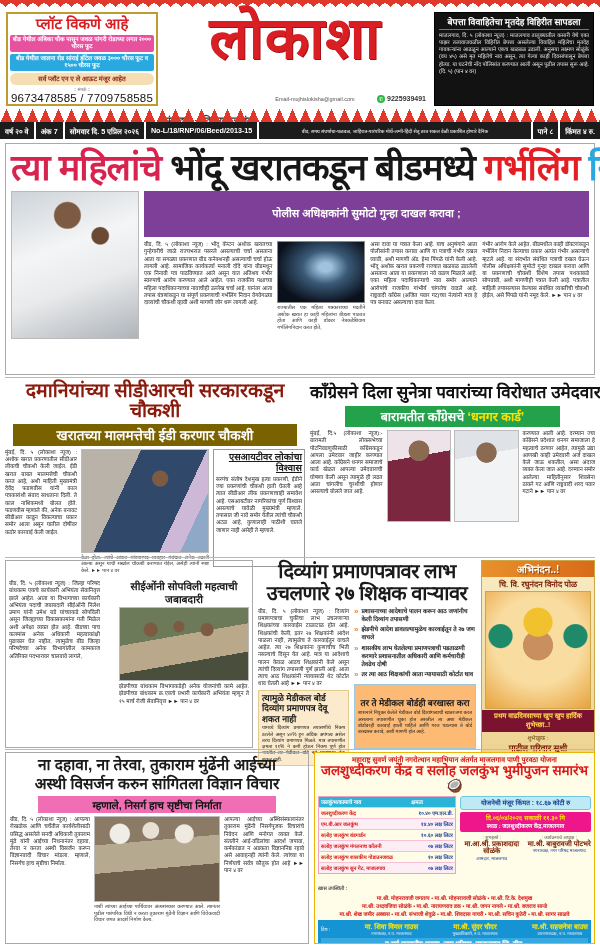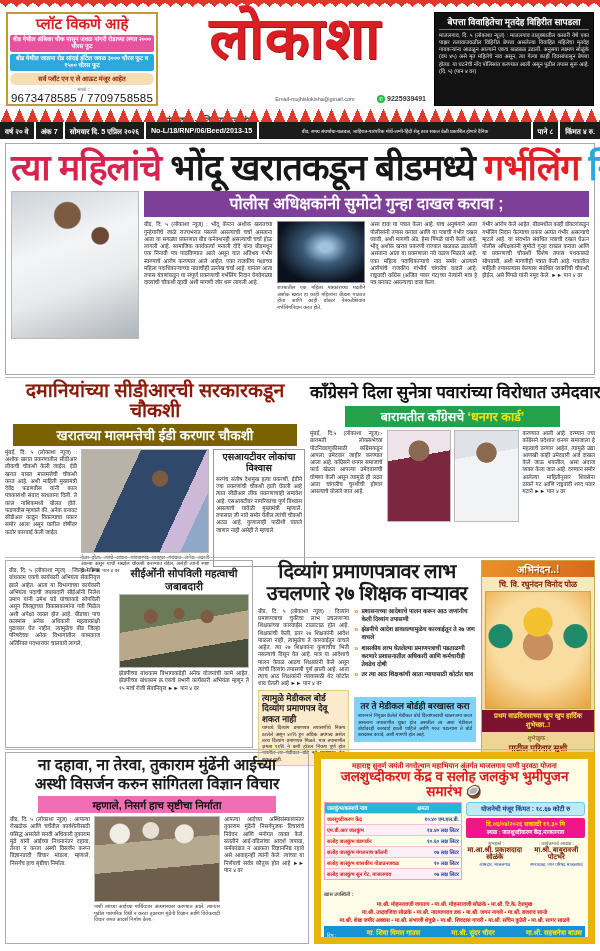--- a/index.html
+++ b/index.html
@@ -56,71 +56,71 @@
   .lead-h .c2 { color:#171717; }
   .lead-h .c3 { color:#e31e25; }
   .lead-h .c4 { color:#2aa9e1; }
   .lead-body { display:flex; gap:5px; margin-top:3px; height:148px; }
   .lead-photo { width:128px; min-width:128px; height:100%; border:1px solid #bbb;
     background:
       radial-gradient(circle at 44% 16%, #7d5b43 0 9%, #0000 10%),
       radial-gradient(circle at 70% 30%, #6b4a35 0 6%, #0000 7%),
       linear-gradient(160deg,#cdd3d8 0%,#f4f5f6 38%,#e9eaeb 62%,#aeb4ba 100%); }
   .lead-right { flex:1; display:flex; flex-direction:column; }
-  .purple { background:#7d3f98; color:#fff; text-align:center; font-weight:900; font-size:16px; line-height:1.25; padding:3px 4px; }
+  .purple { background:#7d3f98; color:#fff; text-align:center; font-weight:900; font-size:11px; line-height:1.25; padding:16px 4px; }
   .lead-cols { display:flex; gap:5px; margin-top:4px; flex:1; }
   .txt { font-size:5.5px; line-height:1.32; text-align:justify; color:#222; }
   .fig { width:88px; min-width:88px; }
   .us-photo { width:100%; height:62px; border:1px solid #888;
     background: radial-gradient(ellipse at 55% 42%, #9fc2de 0 9%, #3a5a78 34%, #0b111c 75%); }
   .cap { font-size:5px; line-height:1.3; color:#333; margin-top:1px; text-align:justify; }
   
   .row2-left { position:absolute; left:5px; top:380px; width:300px; height:175px; }
   .h-cdr { color:#8a1a0c; font-size:19.5px; font-weight:900; text-align:center; line-height:1.05; }
   .olive { background:#7a6200; color:#fff; font-weight:900; font-size:13.5px; text-align:center; padding:2px 4px; margin:3px 8px; }
   .row2-cols { display:flex; gap:4px; margin-top:2px; height:118px; }
   .cdr-photo { width:128px; min-width:128px; height:104px; border:1px solid #bbb;
     background:
       radial-gradient(circle at 62% 28%, #7d5b43 0 7%, #0000 8%),
       linear-gradient(115deg,#b9b2a8 0 34%, #30496b 34% 72%, #cdb8d8 72% 84%, #8fa8c8 84%);
   }
   .sidebar2 { width:92px; min-width:92px; border:1px solid #999; padding:2px; }
-  .sidebar2 h3 { font-size:9.5px; font-weight:900; text-align:center; line-height:1.15; margin-bottom:2px; }
+  .sidebar2 h3 { font-size:9.5px; font-weight:900; text-align:right; line-height:1.15; margin-bottom:2px;text-decoration:underline; }
   .row2-right { position:absolute; left:310px; top:380px; width:285px; height:175px; }
   .h-cong { color:#111; font-size:17px; font-weight:900; text-align:center; white-space:nowrap; }
   .green { background:#23a14b; color:#fff; font-weight:900; font-size:12.5px; text-align:center; padding:2px 6px; margin:3px 35px; }
   .green .yel { color:#ffe300; }
   .cong-cols { display:flex; gap:4px; margin-top:2px; height:112px; }
   .cong-photos { width:132px; min-width:132px; display:flex; gap:3px; }
   .cong-photos .p1 { flex:1; height:92px; border:1px solid #bbb;
     background: radial-gradient(circle at 50% 22%, #8a6a50 0 13%, #0000 14%), linear-gradient(170deg,#efe3ea 0 30%,#7c2740 30% 100%); }
   .cong-photos .p2 { flex:1; height:92px; border:1px solid #bbb;
     background: radial-gradient(circle at 50% 24%, #8a6a50 0 13%, #0000 14%), linear-gradient(170deg,#dfe3e8 0 28%,#f2f3f4 28% 100%); }
   
   .row3-left { position:absolute; left:5px; top:560px; width:248px; height:188px; border:1px solid #aaa; padding:3px; }
   .h-zp { font-size:12.5px; font-weight:900; text-align:center; line-height:1.2; }
-  .zp-cols { display:flex; gap:19px; margin-top:3px; }
+  .zp-cols { display:flex; gap:19px; margin-top:16px; }
   .zp-right { width:130px; min-width:130px; }
   .h-zp2 { font-size:10.5px; font-weight:900; text-align:center; line-height:1.2; margin-bottom:2px; }
   .zp-photo { width:100%; height:74px; border:1px solid #bbb;
     background:
       radial-gradient(circle at 24% 30%, #7d5b43 0 6%, #0000 7%),
       radial-gradient(circle at 46% 26%, #7d5b43 0 6%, #0000 7%),
       radial-gradient(circle at 68% 30%, #7d5b43 0 6%, #0000 7%),
       linear-gradient(170deg,#6d7a5a 0 40%, #b9a98a 40% 70%, #4a4f3d 70%); }
   .row3-mid { position:absolute; left:258px; top:560px; width:218px; height:188px; }
   .h-div { font-size:20px; font-weight:900; text-align:center; line-height:1.12; letter-spacing:-.5px; }
   .div-cols { display:flex; gap:5px; margin-top:3px; }
   .bullets { width:122px; min-width:122px; }
   .bullet { display:flex; gap:3px; margin-bottom:3px; }
   .bullet .bm { color:#f58220; font-weight:900; font-size:8px; line-height:1; }
   .bullet .bt { font-size:6px; font-weight:bold; line-height:1.3; color:#222; }
   .cream-box { background:#fbeacc; border:1px solid #e6c98f; padding:2px 3px; margin-top:2px; }
   .cream-box h4 { font-size:8.8px; font-weight:900; line-height:1.2; margin-bottom:1px; }
-  .blue-box { background:#7dd3fc; border:1px solid #9cc8e0; padding:2px 3px; margin-top:18px; }
+  .blue-box { background:#fdba74; border:1px solid #9cc8e0; padding:12px 3px; margin-top:5px; }
   .blue-box h4 { font-size:8.8px; font-weight:900; text-align:center; margin-bottom:1px; }
   .baby-ad { position:absolute; left:481px; top:560px; width:114px; height:226px;
     border:1px solid #caa84a; background:linear-gradient(#f8ecc4,#eccf8a); text-align:center; overflow:hidden; }
   .baby-ad .greet { font-size:10px; font-weight:900; color:#fff; background:linear-gradient(90deg,#e8912a,#d86a1a); text-shadow:1px 1px 1px #7a3c00; padding:1px; }
   .baby-ad .name { font-size:8px; font-weight:900; color:#7a1f06; padding:1px; }
   .baby-photo { height:118px; margin:1px 3px; border:1px solid #caa84a;
     background:
       radial-gradient(circle at 14% 38%, #1f8a6a 0 10%, #0000 11%),
       radial-gradient(circle at 86% 38%, #1f8a6a 0 10%, #0000 11%),
       radial-gradient(circle at 50% 26%, #f2c12e 0 14%, #0000 15%),
@@ -135,21 +135,21 @@
   .h-munde { font-size:15.5px; font-weight:900; text-align:center; line-height:1.2; }
   .pinkbox { background:#f06eb4; color:#111; font-weight:900; font-size:10.5px; text-align:center; padding:1.5px 4px; margin:3px 28px; }
   .munde-cols { display:flex; gap:4px; margin-top:2px; }
   .munde-photo { width:126px; min-width:126px; height:86px; border:1px solid #bbb;
     background:
       radial-gradient(circle at 20% 20%, #f0ece6 0 8%, #0000 9%),
       radial-gradient(circle at 45% 16%, #e8e0d4 0 8%, #0000 9%),
       radial-gradient(circle at 72% 20%, #efe9df 0 8%, #0000 9%),
       linear-gradient(175deg,#8a7a66 0 30%, #b5a98f 30% 60%, #6d5f4c 60%); }
   .water-ad { position:absolute; left:314px; top:752px; width:281px; height:192px;
-    background:#fffce8; border:7px solid #eab308; padding:2px 3px; overflow:hidden; }
+    background:#fffce8; border:1px solid #eab308; padding:2px 3px; overflow:hidden; }
   .water-ad .tl { color:#d61a1a; font-size:7px; font-weight:900; text-align:center; }
   .water-ad .ttl { color:#e01818; font-size:13.5px; font-weight:900; text-align:center; line-height:1.1; }
   .water-main { display:flex; gap:4px; margin-top:2px; }
   .wtable { width:138px; min-width:138px; border:1px solid #f0a0c0; border-collapse:collapse; }
   .wtable th { background:#2ab5d8; color:#fff; font-size:5.5px; padding:1px 2px; text-align:left; }
   .wtable td { font-size:5.2px; font-weight:bold; padding:1px 2px; border-top:1px solid #f5c0d5; }
   .wtable td.l { color:#d81b1b; }
   .wtable td.v { color:#1a3f9e; text-align:right; white-space:nowrap; }
   .wtable tr:nth-child(odd) td { background:#fdeef5; }
   .wright { flex:1; text-align:center; }

